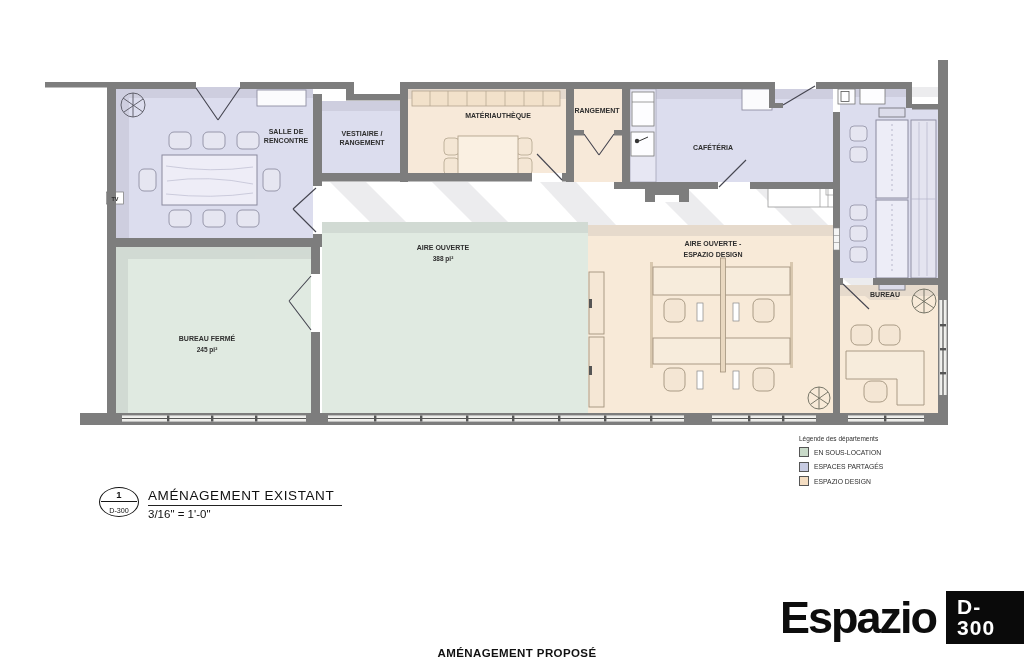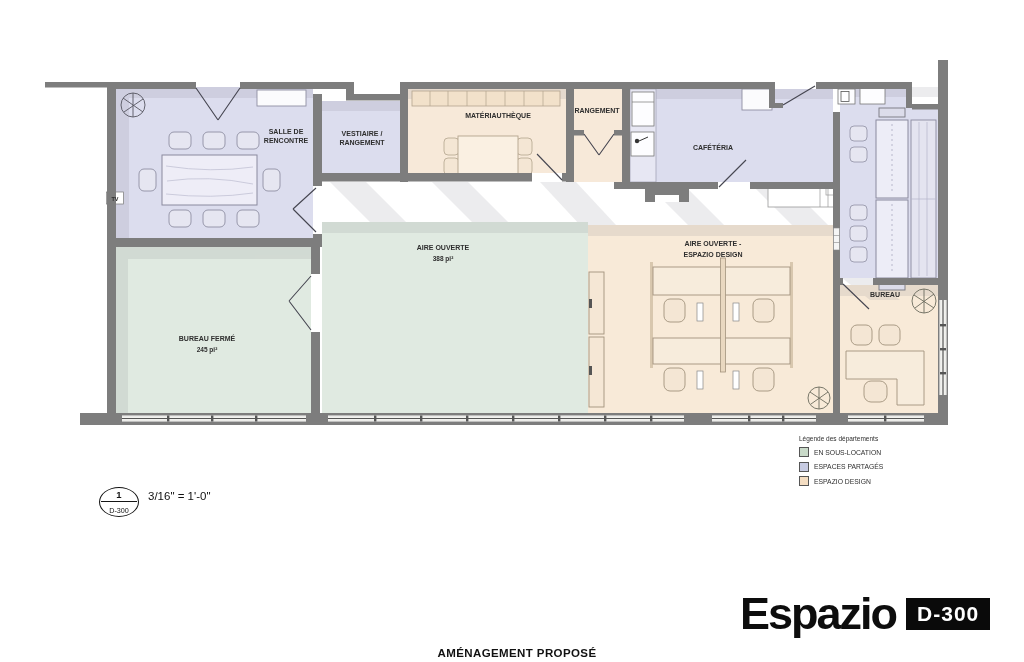--- a/index.html
+++ b/index.html
@@ -18,21 +18,21 @@
   .tb-circle{position:relative;width:38px;height:28px;border:1.3px solid #151515;border-radius:50%;flex:none;}
   .tb-line{position:absolute;left:1px;right:1px;top:13px;border-top:1px solid #151515;}
   .tb-num{position:absolute;top:1px;left:0;right:0;text-align:center;font-size:9.5px;font-weight:600;}
   .tb-sheet{position:absolute;bottom:1px;left:0;right:0;text-align:center;font-size:7.2px;}
   .tb-texts{margin-left:9px;padding-top:1px;}
   .tb-title{font-size:13.5px;letter-spacing:.6px;border-bottom:1.3px solid #222;padding:0 8px 2px 0;white-space:nowrap;}
   .tb-scale{font-size:11.5px;margin-top:2px;}
   
   .caption{position:absolute;left:517px;top:608px;transform:translateX(-50%);
            font-size:11.5px;font-weight:bold;letter-spacing:.4px;color:#111;white-space:nowrap;margin-top:39px;}
-  .logo{position:absolute;left:740px;top:591px;display:flex;align-items:center;}
+  .logo{position:absolute;left:780px;top:591px;display:flex;align-items:center;}
   .logo-word{font-size:45px;font-weight:800;letter-spacing:-2px;color:#0d0d0d;line-height:1;}
   .logo-sheet{margin-left:10px;background:#0a0a0a;color:#fff;font-size:21px;font-weight:800;
               letter-spacing:1px;padding:5px 11px 6px 11px;line-height:1;}
 </style>
 </head>
 <body>
 
 <div class="stage">
 
 <svg width="1024" height="662" viewBox="0 0 1024 662">
@@ -309,20 +309,21 @@
   </div>
 
   
   <div class="titleblock">
     <div class="tb-circle">
       <div class="tb-line"></div>
       <div class="tb-num">1</div>
       <div class="tb-sheet">D-300</div>
     </div>
     <div class="tb-texts">
+      <div class="tb-title">AMÉNAGEMENT EXISTANT</div>
       <div class="tb-scale">3/16" = 1'-0"</div>
     </div>
   </div>
 
   
   <div class="caption">AMÉNAGEMENT PROPOSÉ</div>
   <div class="logo">
     <div class="logo-word">Espazio</div>
     <div class="logo-sheet">D-300</div>
   </div>

